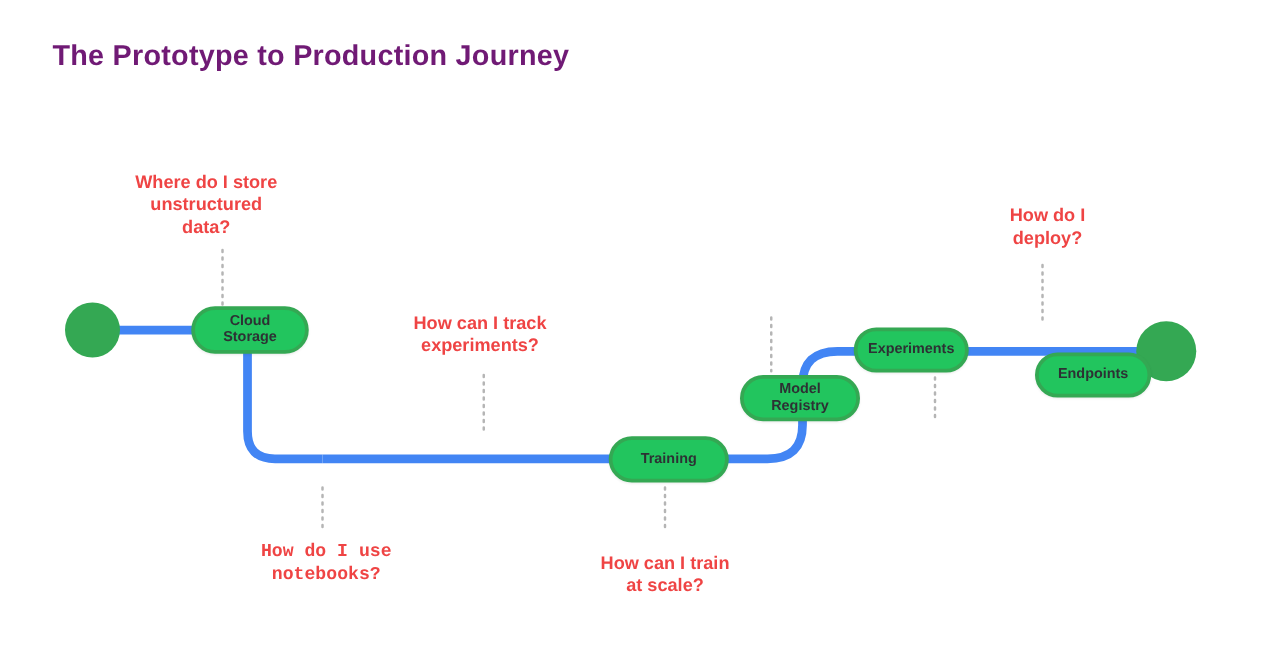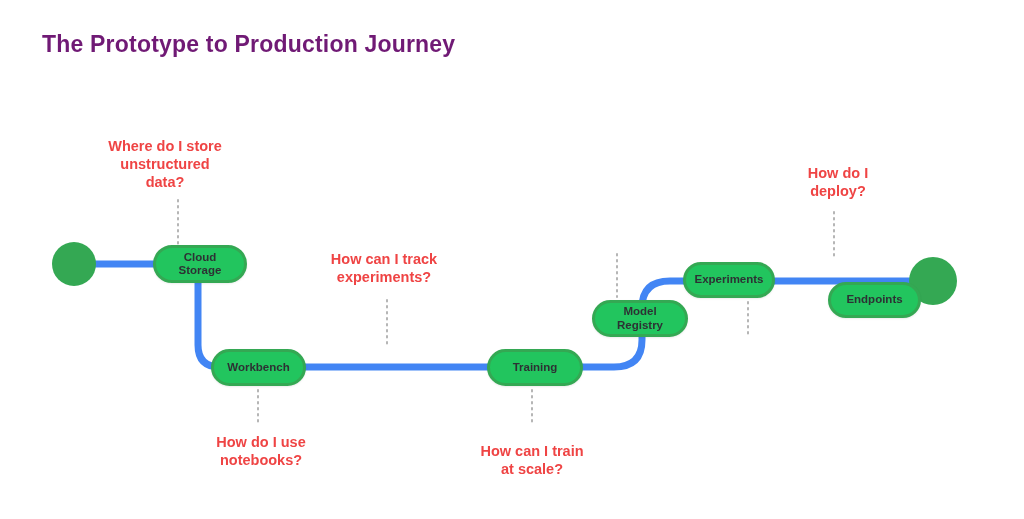--- a/index.html
+++ b/index.html
@@ -80,42 +80,39 @@
     </g>
   </svg>
 
   <div class="dot" style="left:52px; top:242px; width:44px; height:44px;"></div>
   <div class="dot" style="left:909px; top:257px; width:48px; height:48px;"></div>
 
   <div class="pill" style="left:153px; top:245px; width:94px; height:38px;">
     <span>Cloud
 Storage</span>
   </div>
-  <div class="pill" style="left:211px; top:349px; width:95px; height:37px;">
-    <span>Workbench</span>
-  </div>
   <div class="pill" style="left:487px; top:349px; width:96px; height:37px;">
     <span>Training</span>
   </div>
   <div class="pill" style="left:592px; top:300px; width:96px; height:37px;">
     <span>Model
 Registry</span>
   </div>
   <div class="pill" style="left:683px; top:262px; width:92px; height:36px;">
     <span>Experiments</span>
   </div>
   <div class="pill" style="left:828px; top:262px; width:93px; height:36px;margin-top:20px;">
     <span>Endpoints</span>
   </div>
 
   <div class="q" style="left:165px; top:137px;">Where do I store
 unstructured
 data?</div>
   <div class="q" style="left:384px; top:250px;">How can I track
 experiments?</div>
-  <div class="q" style="left:261px; top:433px;">How do I use
+  <div class="q" style="left:261px; top:433px;font-family:Liberation Mono, monospace;">How do I use
 notebooks?</div>
   <div class="q" style="left:532px; top:442px;">How can I train
 at scale?</div>
   <div class="q" style="left:838px; top:164px;">How do I
 deploy?</div>
 
 </div>
 
 </body></html>

